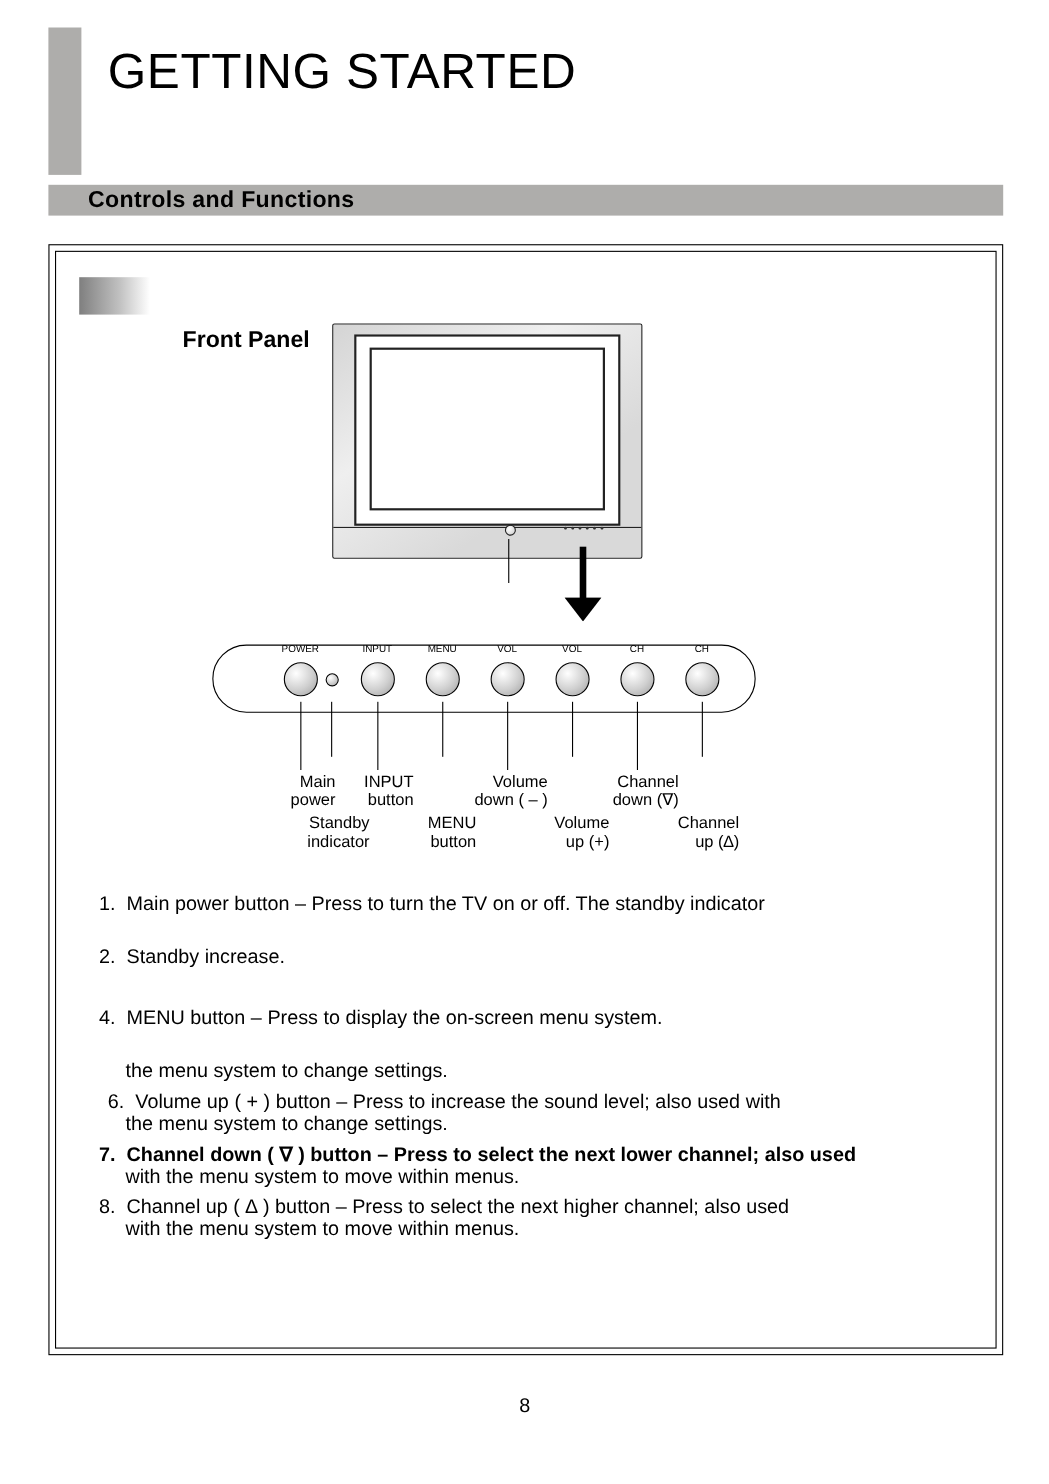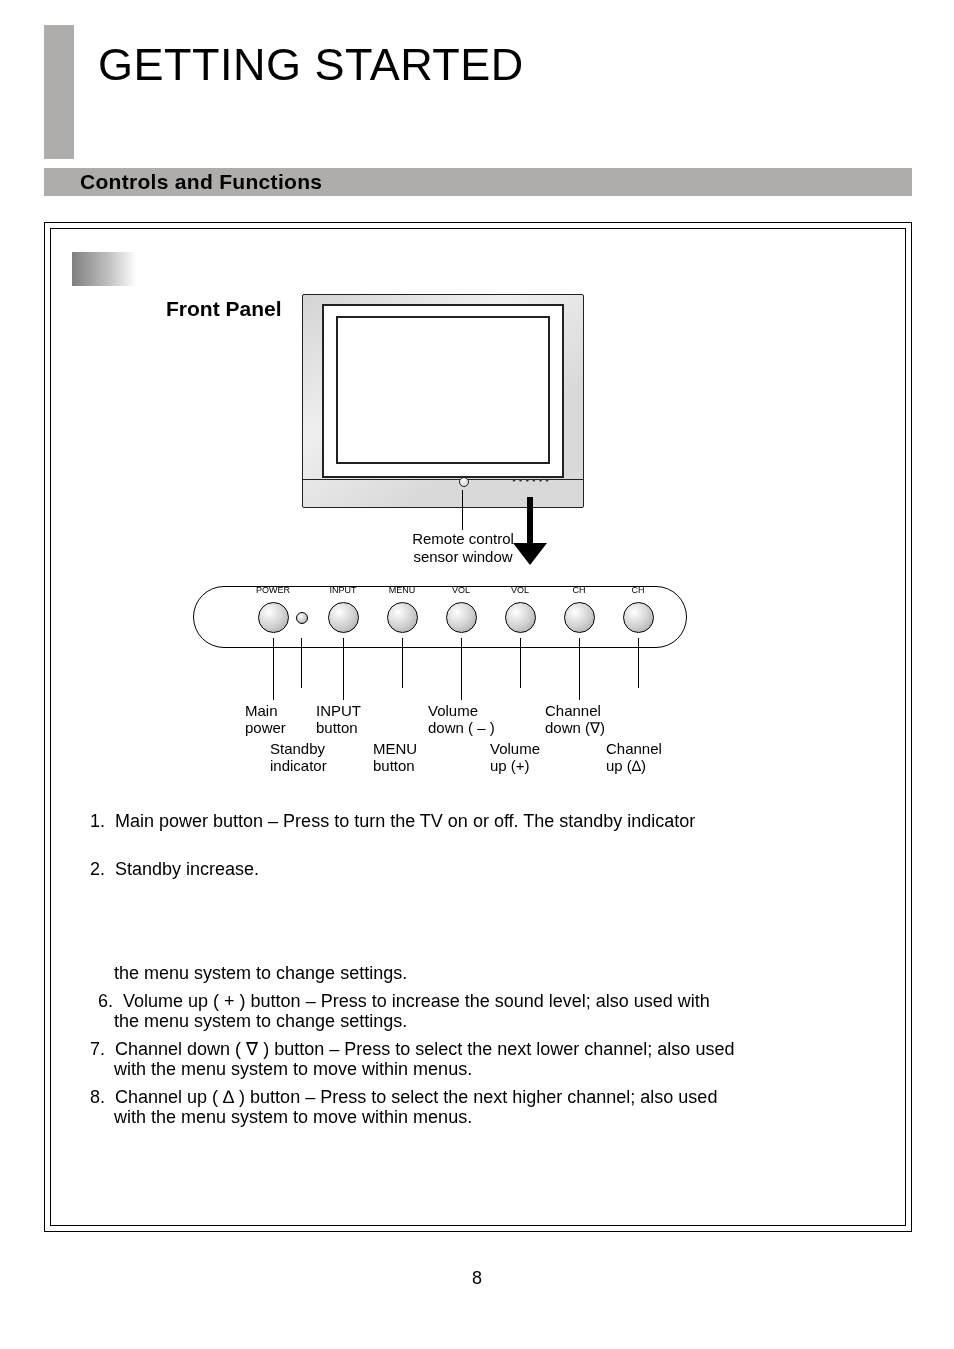--- a/index.html
+++ b/index.html
@@ -44,21 +44,21 @@
   .arrow-shaft { position: absolute; left: 527px; top: 497px; width: 6px; height: 50px; background: #000; }
   .arrow-head { position: absolute; left: 513px; top: 543px; width: 34px; height: 22px; background: #000; clip-path: polygon(0 0, 100% 0, 50% 100%); }
 
   
   .panel { position: absolute; left: 193px; top: 586px; width: 494px; height: 62px; border: 1.5px solid #000; border-radius: 34px; background: #fff; }
   .btn { position: absolute; top: 15px; width: 31px; height: 31px; border: 1.5px solid #000; border-radius: 50%;
     background: radial-gradient(circle at 35% 32%, #fff, #cfcfcf 55%, #9f9f9f); }
   .btn.small { width: 12px; height: 12px; top: 25px; }
 
   .lead { position: absolute; top: 638px; width: 1px; background: #000; }
-  .cap { position: absolute; font-size: 15px; text-align: left; line-height: 1.15; }
+  .cap { position: absolute; font-size: 15px; text-align: right; line-height: 1.15; }
 
   
   .b1 { left: 64px; }     
   .b-ind { left: 102px; } 
   .b2 { left: 134px; }    
   .b3 { left: 193px; }    
   .b4 { left: 252px; }    
   .b5 { left: 311px; }    
   .b6 { left: 370px; }    
   .b7 { left: 429px; }    
@@ -103,22 +103,20 @@
   <div class="tv">
     <div class="tv-outer"></div>
     <div class="tv-inner-frame"></div>
     <div class="tv-screen"></div>
     <div class="tv-base"></div>
     <div class="tv-led"></div>
     <div class="tv-dots"></div>
   </div>
 
   <div class="lead-line-sensor"></div>
-  <div class="sensor-text" style="white-space: pre-line;">Remote control
-sensor window</div>
 
   <div class="arrow-shaft"></div>
   <div class="arrow-head"></div>
 
   <div class="panel">
     <div class="btn b1"></div>
     <div class="btn small b-ind"></div>
     <div class="btn b2"></div>
     <div class="btn b3"></div>
     <div class="btn b4"></div>
@@ -165,30 +163,34 @@
     <span class="num">1.</span>
     <span>Main power button – Press to turn the TV on or off.  The standby indicator</span>
   </div>
 
   <div class="desc" style="left:90px; top:858px;">
     <span class="num">2.</span>
     <span>Standby increase.</span>
   </div>
 
 
+  <div class="desc" style="left:90px; top:914px;">
+    <span class="num">4.</span>
+    <span>MENU button  – Press to display the on-screen menu system.</span>
+  </div>
 
   <div class="desc" style="left:114px; top:962px;">the menu system to change settings.</div>
 
   <div class="desc" style="left:98px; top:990px;">
     <span class="num">6.</span>
     <span>Volume up ( + ) button  – Press to increase the sound level; also used with</span>
   </div>
   <div class="desc" style="left:114px; top:1010px;">the menu system to change settings.</div>
 
-  <div class="desc" style="left:90px; top:1038px;">
+  <div class="desc" style="left:90px; top:1038px;font-weight:bold;">
     <span class="num">7.</span>
     <span>Channel down ( ∇ ) button  – Press to select the next lower channel; also used</span>
   </div>
   <div class="desc" style="left:114px; top:1058px;">with the menu system to move within menus.</div>
 
   <div class="desc" style="left:90px; top:1086px;">
     <span class="num">8.</span>
     <span>Channel up ( ∆ ) button  – Press to select the next higher channel; also used</span>
   </div>
   <div class="desc" style="left:114px; top:1106px;">with the menu system to move within menus.</div>

